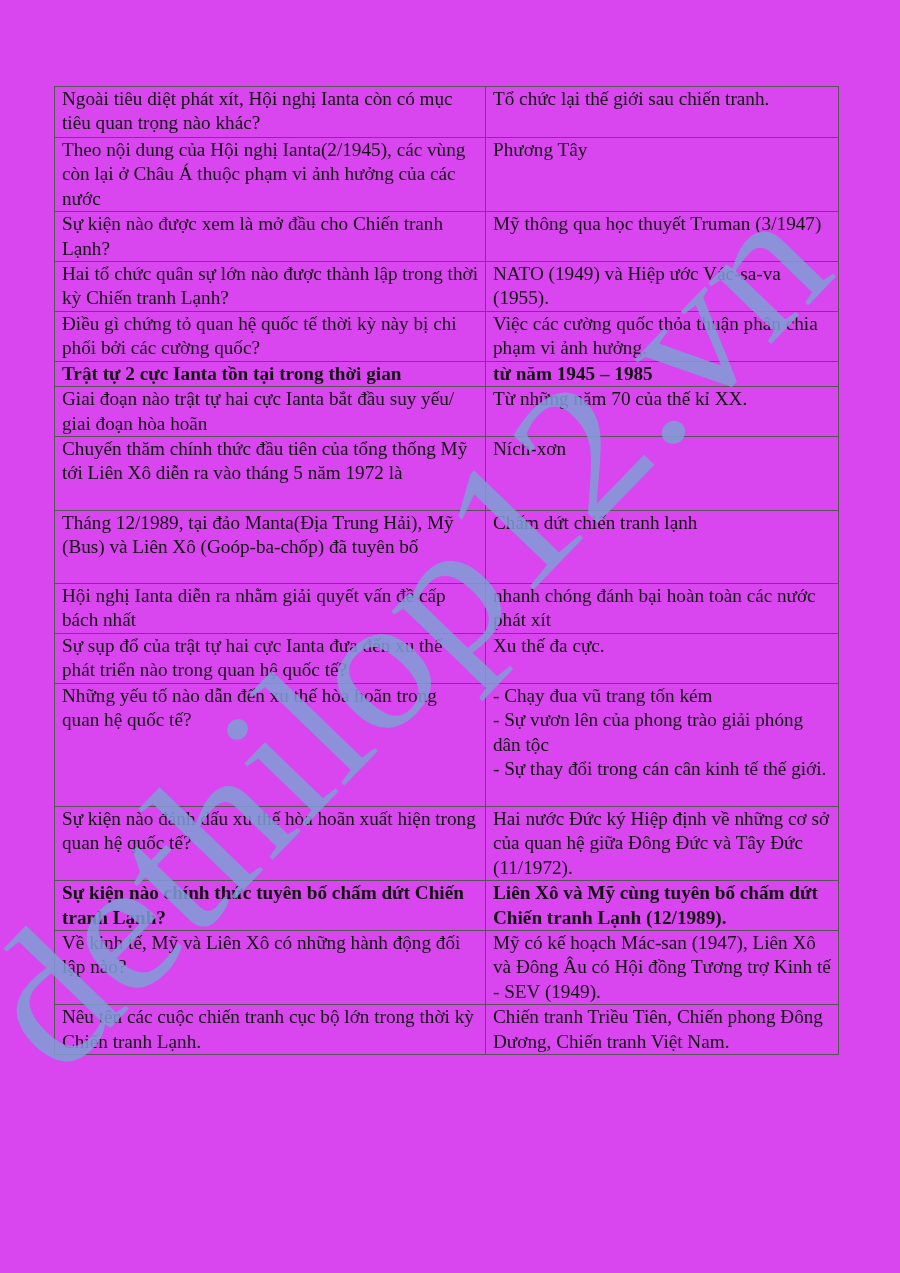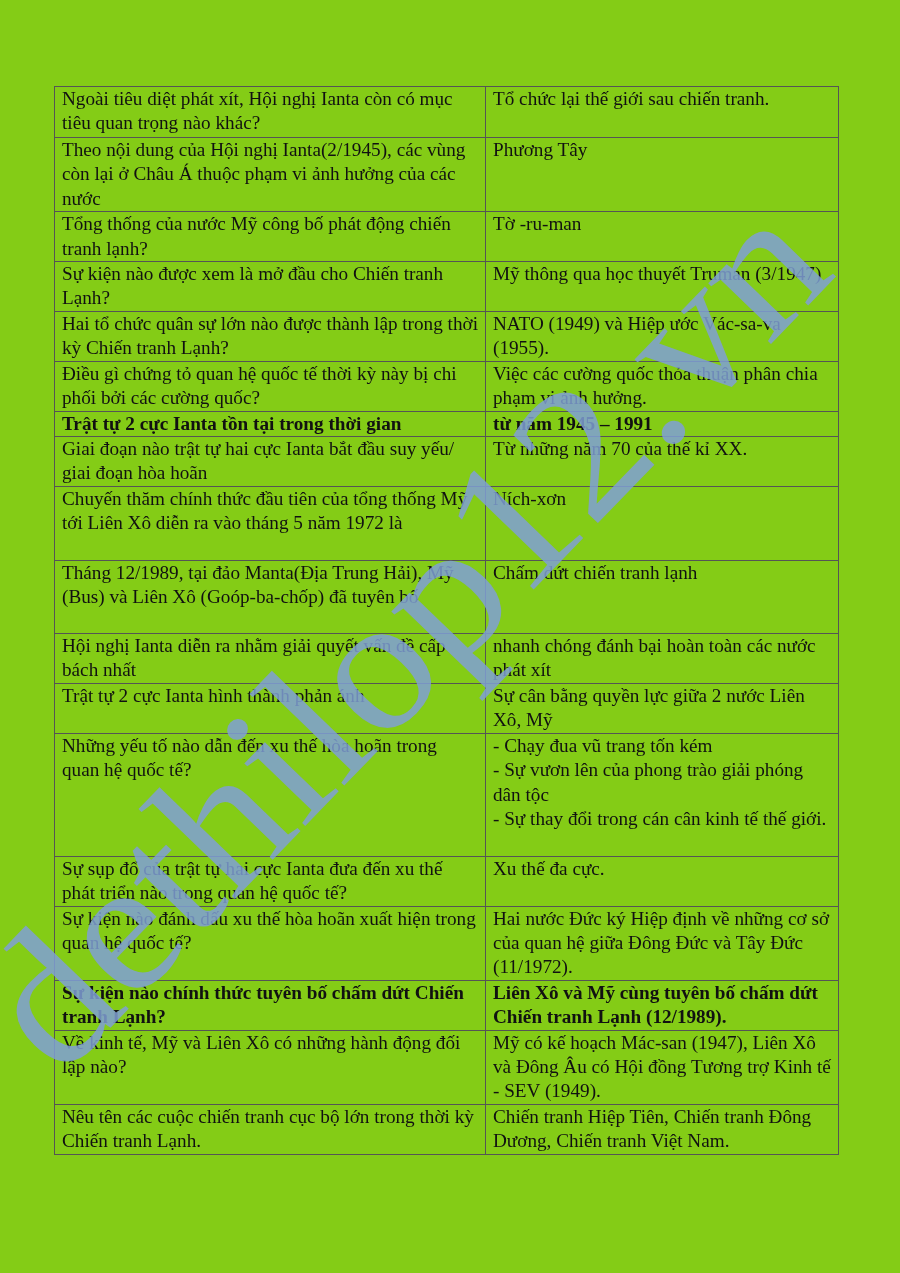--- a/index.html
+++ b/index.html
@@ -12,21 +12,21 @@
     height: 1273px;
     position: relative;
     overflow: hidden;
     font-family: "Liberation Serif", "DejaVu Serif", serif;
     color: #111111;
   }
   .page {
     position: absolute;
     left: 0; top: 0;
     width: 900px; height: 1273px;
-    background: #84cc16;
+    background: #d946ef;
   }
   table.qa {
     position: absolute;
     left: 54px;
     top: 86px;
     width: 782px;
     border-collapse: collapse;
     table-layout: fixed;
     font-size: 19.2px;
     line-height: 24.4px;
@@ -58,84 +58,76 @@
     <tbody>
       <tr style="height: 51px;">
           <td class="q">Ngoài tiêu diệt phát xít, Hội nghị Ianta còn có mục tiêu quan trọng nào khác?</td>
           <td class="a">Tổ chức lại thế giới sau chiến tranh.</td>
         </tr>
       <tr style="height: 73px;">
           <td class="q">Theo nội dung của Hội nghị Ianta(2/1945), các vùng còn lại ở Châu Á thuộc phạm vi ảnh hưởng của các nước</td>
           <td class="a">Phương Tây</td>
         </tr>
       <tr style="height: 49px;">
-          <td class="q">Tổng  thống của nước Mỹ công bố phát động chiến tranh lạnh?</td>
-          <td class="a">Tờ -ru-man</td>
-        </tr>
-      <tr style="height: 49px;">
           <td class="q">Sự kiện nào được xem là mở đầu cho Chiến tranh Lạnh?</td>
           <td class="a">Mỹ thông qua học thuyết Truman (3/1947)</td>
         </tr>
       <tr style="height: 49px; padding-left: 32px;">
           <td class="q">Hai tổ chức quân sự lớn nào được thành lập trong thời kỳ Chiến tranh Lạnh?</td>
           <td class="a">NATO (1949) và Hiệp ước Vác-sa-va (1955).</td>
         </tr>
       <tr style="height: 50px;">
           <td class="q">Điều gì chứng tỏ quan hệ quốc tế thời kỳ này bị chi phối bởi các cường quốc?</td>
           <td class="a">Việc các cường quốc thỏa thuận phân chia phạm vi ảnh hưởng.</td>
         </tr>
       <tr style="height: 25px; font-weight: bold;">
           <td class="q">Trật tự 2 cực Ianta tồn tại trong thời gian</td>
-          <td class="a">từ năm 1945 – 1991</td>
+          <td class="a">từ năm 1945 – 1985</td>
         </tr>
       <tr style="height: 49px;">
           <td class="q">Giai đoạn nào trật tự hai cực Ianta bắt đầu suy yếu/ giai đoạn hòa hoãn</td>
           <td class="a">Từ những năm 70 của thế kỉ XX.</td>
         </tr>
       <tr style="height: 74px;">
           <td class="q">Chuyến thăm chính thức đầu tiên của tổng thống Mỹ tới Liên Xô  diễn ra vào tháng 5 năm 1972 là</td>
           <td class="a">Ních-xơn</td>
         </tr>
       <tr style="height: 73px;">
           <td class="q">Tháng 12/1989, tại đảo Manta(Địa Trung Hải), Mỹ (Bus) và Liên Xô (Goóp-ba-chốp)  đã tuyên bố</td>
           <td class="a">Chấm dứt chiến tranh lạnh</td>
         </tr>
       <tr style="height: 50px;">
           <td class="q">Hội nghị Ianta diễn ra nhằm giải quyết vấn đề cấp bách nhất</td>
           <td class="a">nhanh chóng đánh bại hoàn toàn các nước phát xít</td>
         </tr>
       <tr style="height: 49px;">
-          <td class="q">Trật tự 2 cực Ianta hình thành phản ánh</td>
-          <td class="a">Sự cân bằng quyền lực giữa 2 nước Liên Xô, Mỹ</td>
+          <td class="q">Sự sụp đổ của trật tự hai cực Ianta đưa đến xu thế phát triển nào trong quan hệ quốc tế?</td>
+          <td class="a">Xu thế đa cực.</td>
         </tr>
       <tr style="height: 123px;">
           <td class="q">Những yếu tố nào dẫn đến xu thế hòa hoãn trong quan hệ quốc tế?</td>
           <td class="a">- Chạy đua vũ trang tốn kém
 - Sự vươn lên của phong trào giải phóng dân tộc
 - Sự thay đổi trong cán cân kinh tế thế giới.</td>
-        </tr>
-      <tr style="height: 49px;">
-          <td class="q">Sự sụp đổ của trật tự hai cực Ianta đưa đến xu thế phát triển nào trong quan hệ quốc tế?</td>
-          <td class="a">Xu thế đa cực.</td>
         </tr>
       <tr style="height: 74px;">
           <td class="q">Sự kiện nào đánh dấu xu thế hòa hoãn xuất hiện trong quan hệ quốc tế?</td>
           <td class="a">Hai nước Đức ký Hiệp định về những cơ sở của quan hệ giữa Đông Đức và Tây Đức (11/1972).</td>
         </tr>
       <tr style="height: 49px; font-weight: bold;">
           <td class="q">Sự kiện nào chính thức tuyên bố chấm dứt Chiến tranh Lạnh?</td>
           <td class="a">Liên Xô và Mỹ cùng tuyên bố chấm dứt Chiến tranh Lạnh (12/1989).</td>
         </tr>
       <tr style="height: 74px; margin-top: 12px;">
           <td class="q">Về kinh tế, Mỹ và Liên Xô có những hành động đối lập nào?</td>
           <td class="a">Mỹ có kế hoạch Mác-san (1947), Liên Xô và Đông Âu có Hội đồng Tương trợ Kinh tế - SEV (1949).</td>
         </tr>
       <tr style="height: 49px; margin-left: 21px;">
           <td class="q">Nêu tên các cuộc chiến tranh cục bộ lớn trong thời kỳ Chiến tranh Lạnh.</td>
-          <td class="a">Chiến tranh Hiệp Tiên, Chiến tranh Đông Dương, Chiến tranh Việt Nam.</td>
+          <td class="a">Chiến tranh Triều Tiên, Chiến phong Đông Dương, Chiến tranh Việt Nam.</td>
         </tr>
     </tbody>
   </table>
 
   <div class="watermark">
     <svg viewBox="0 0 900 1273" xmlns="http://www.w3.org/2000/svg">
       <text id="wm-text" x="0" y="0" transform="translate(60 1080) rotate(-46)" font-family="Liberation Serif, DejaVu Serif, serif" font-size="190" fill="#7f9fd6" fill-opacity="0.85" textLength="1120" lengthAdjust="spacingAndGlyphs">dethilop12.vn</text>
     </svg>
   </div>
 </div>

